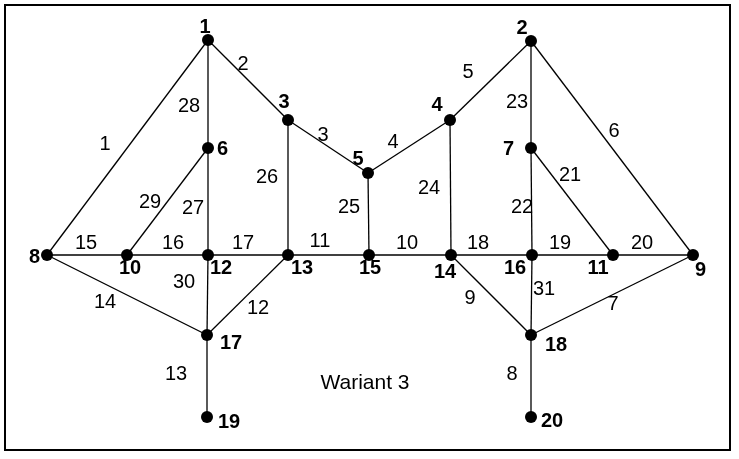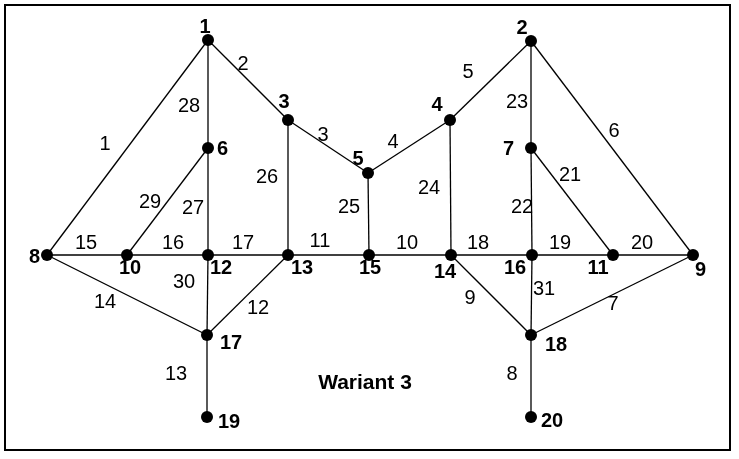--- a/index.html
+++ b/index.html
@@ -45,21 +45,21 @@
     font-family: "Liberation Sans", sans-serif;
     font-size: 20px;
     font-weight: 700;
   }
   .caption {
     position: absolute;
     left: 365px;
     top: 370px;
     transform: translateX(-50%);
     font-size: 21px;
-    font-weight: 700;
+    font-weight: 400;
     color: #000000;
     white-space: nowrap;
   }
 </style>
 </head>
 <body>
 
 <div class="stage">
   <div class="frame"></div>
   <svg id="graph-svg" class="graph-svg" viewBox="0 0 739 459" xmlns="http://www.w3.org/2000/svg">

